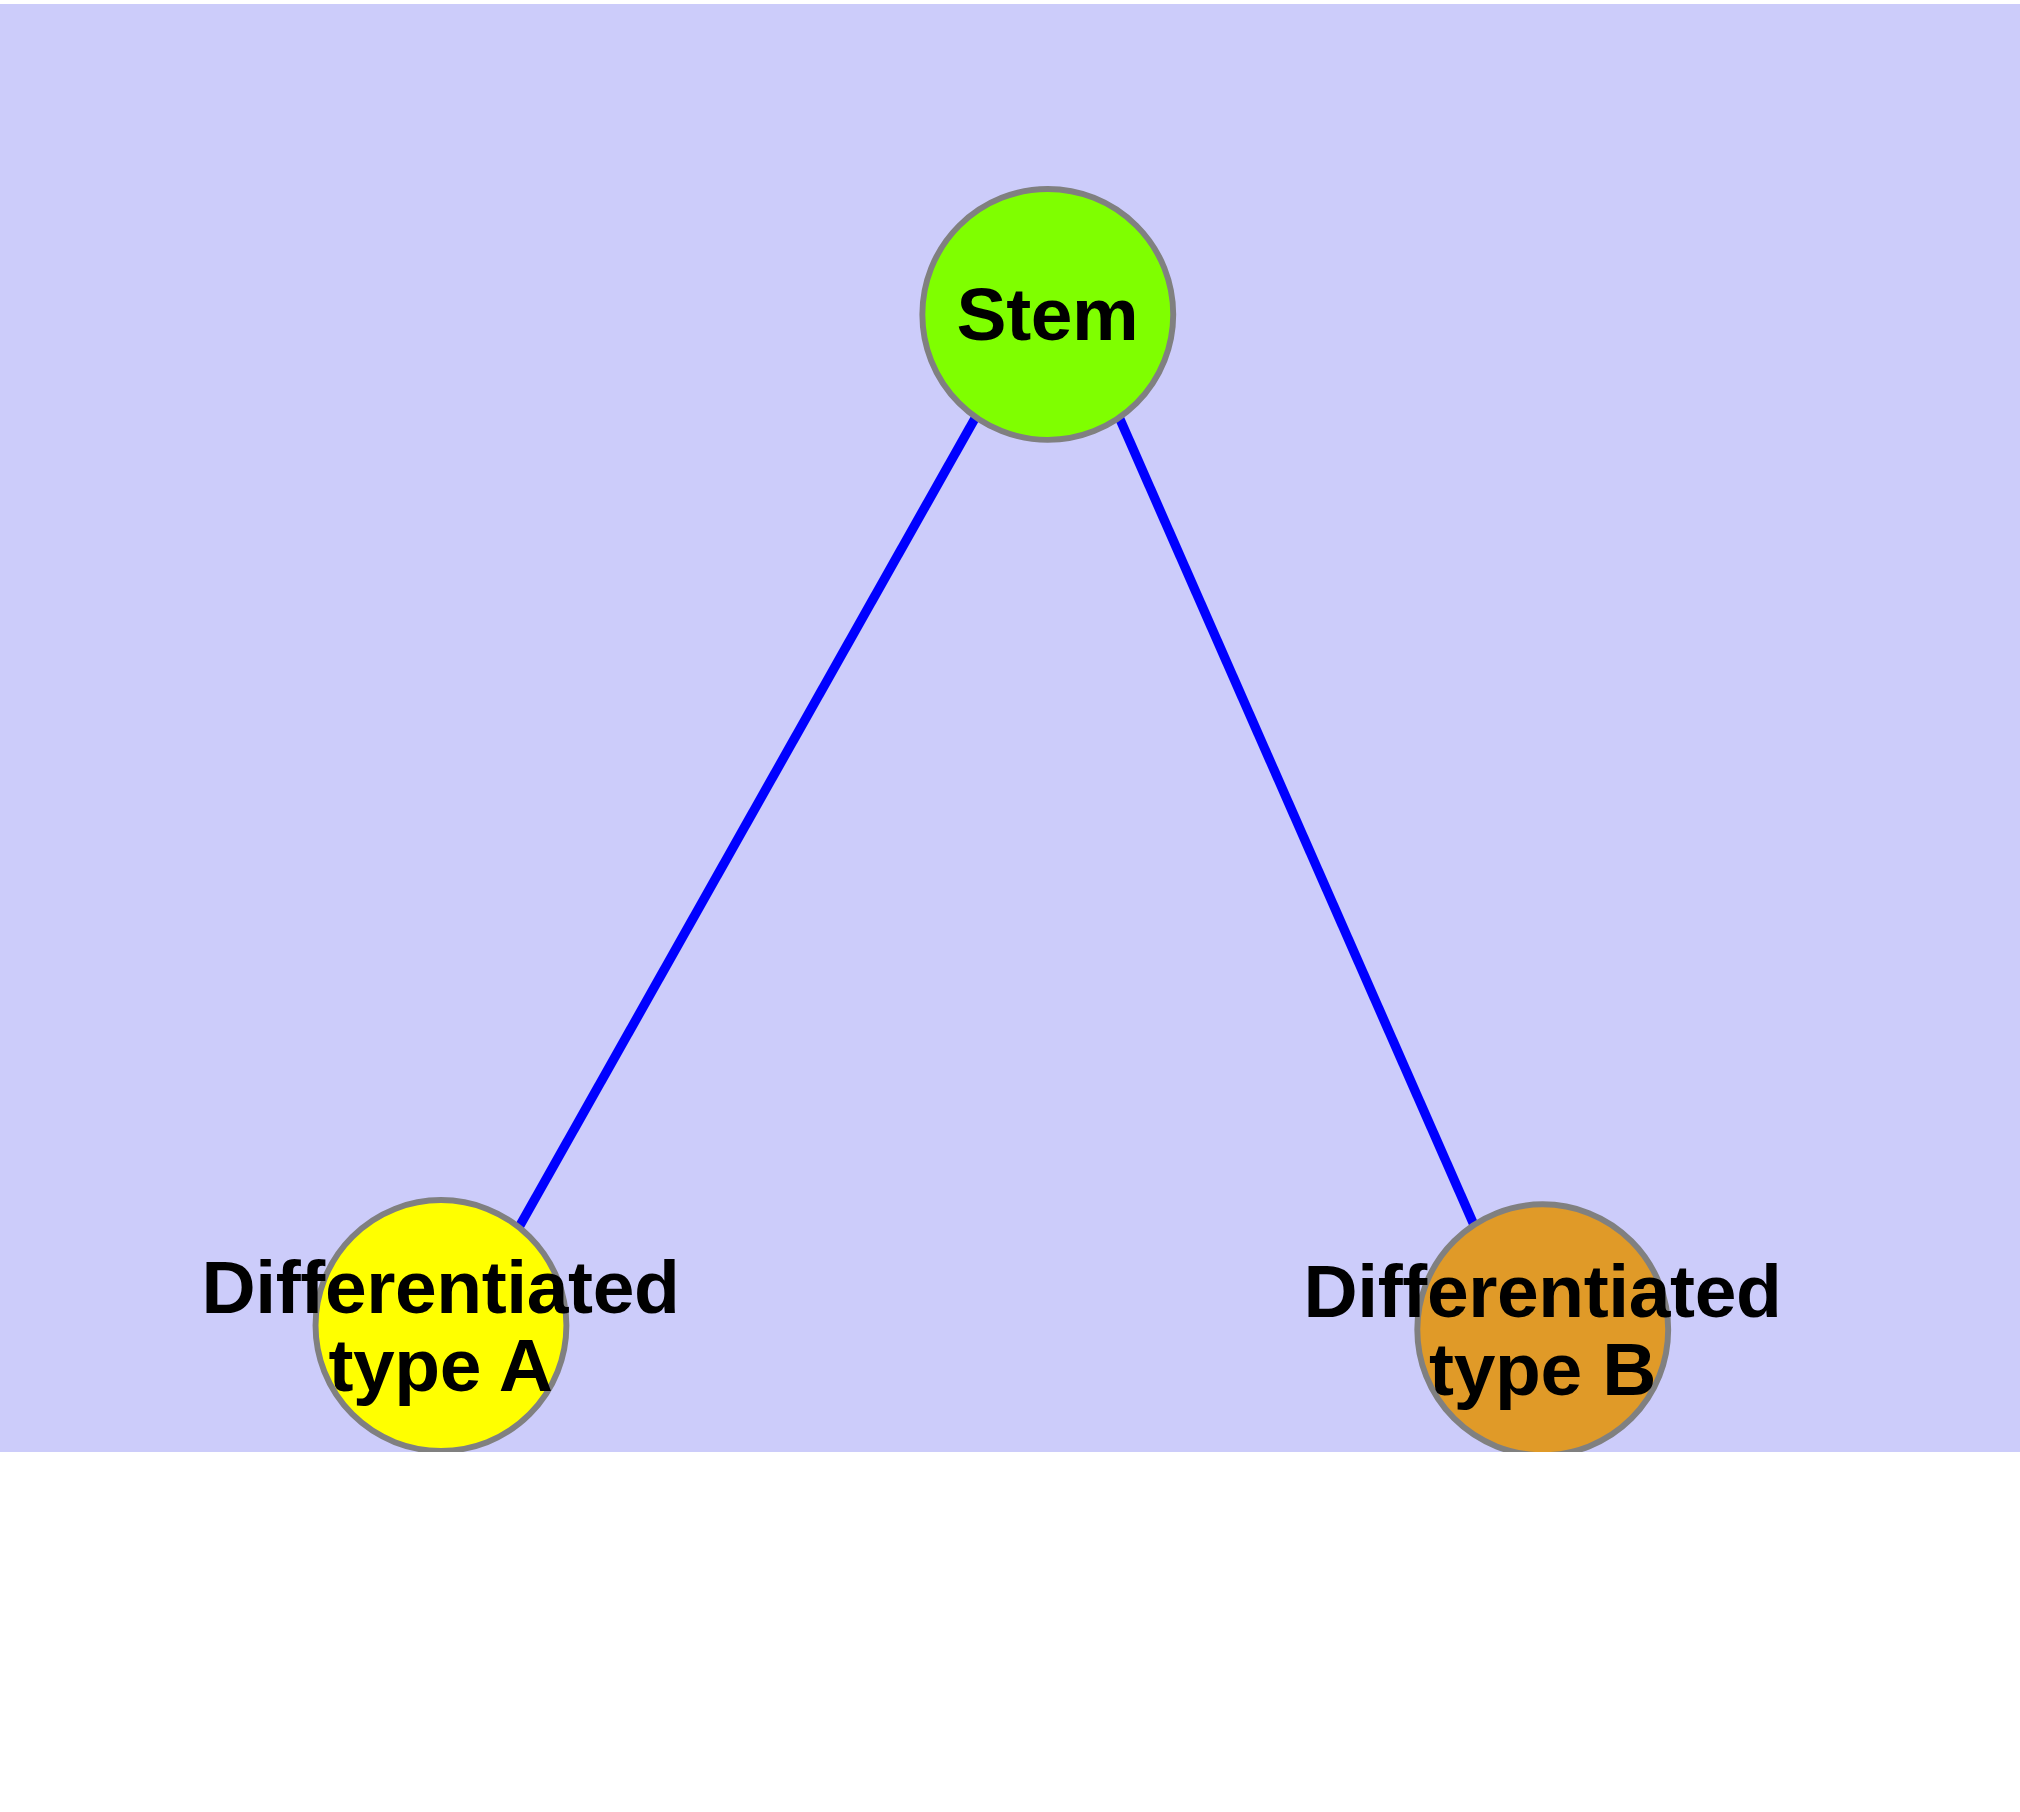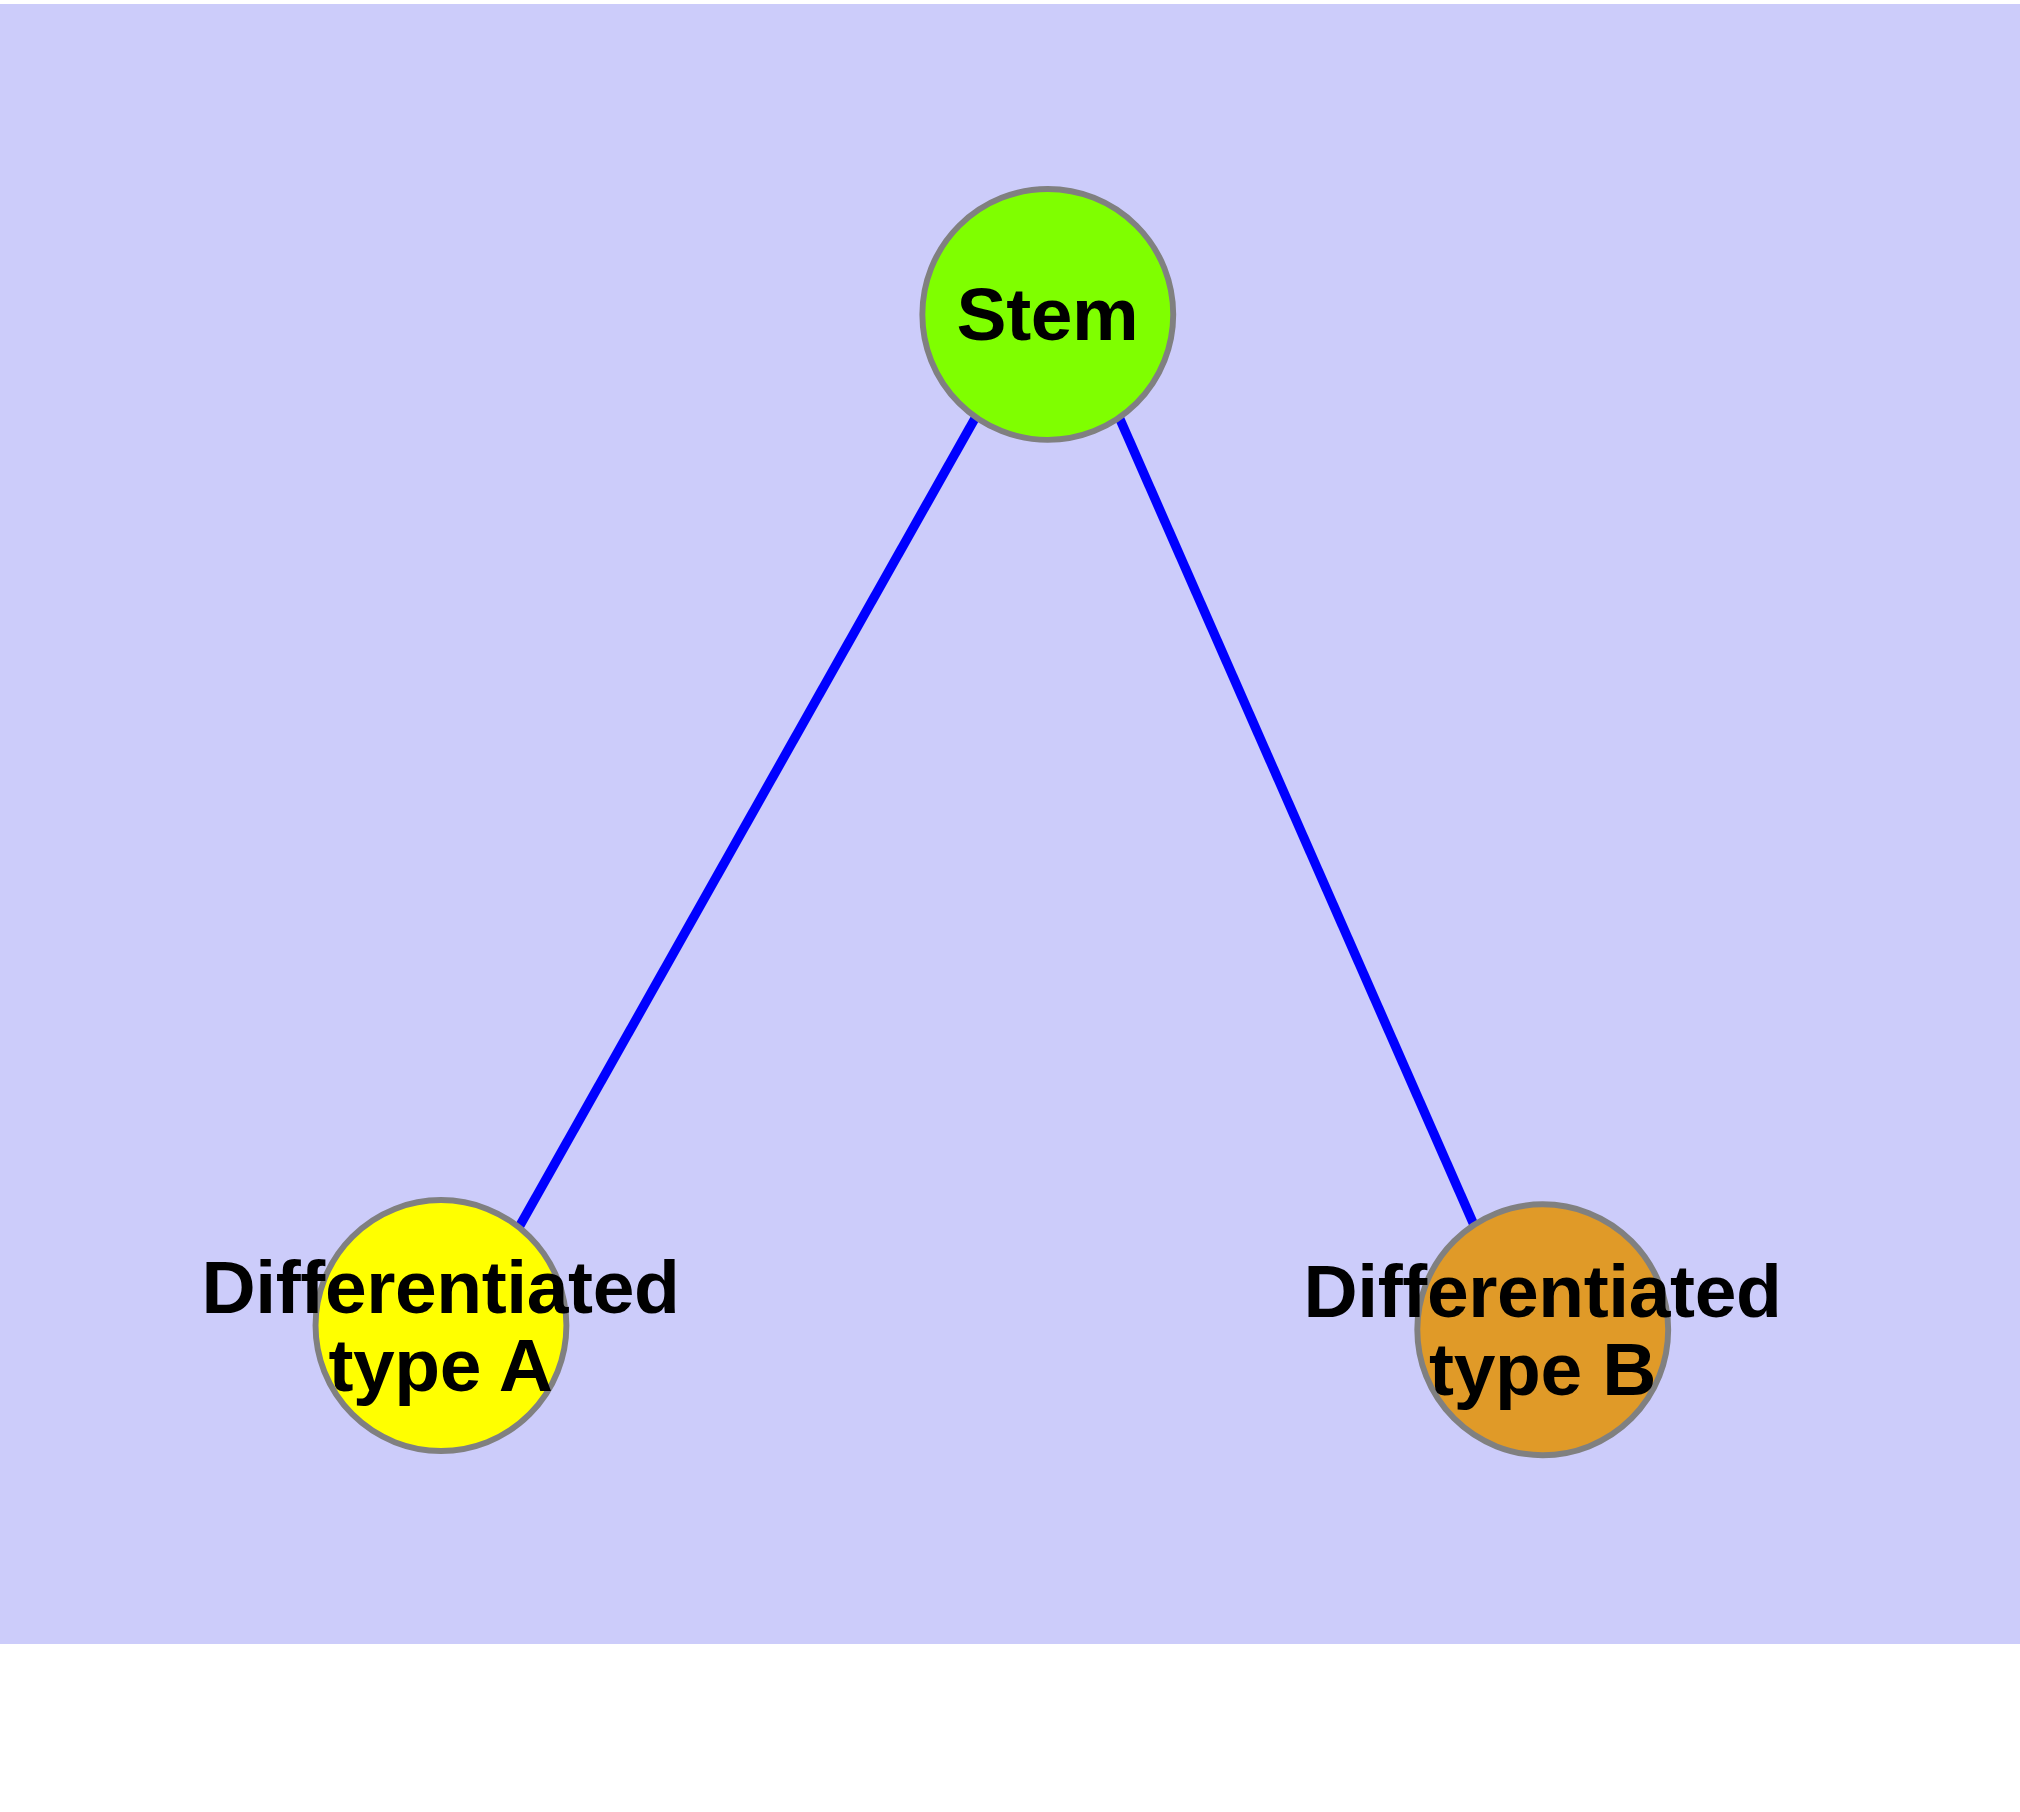--- a/index.html
+++ b/index.html
@@ -6,21 +6,21 @@
     margin: 0;
     padding: 0;
     background: #ffffff;
   }
   body {
     font-family: "Liberation Sans", sans-serif;
   }
   #canvas {
     position: relative;
     width: 2021px;
-    height: 1644px;
+    height: 1452px;
     overflow: hidden;
     background: #ffffff;
   }
   #plot-bg {
     position: absolute;
     left: 0;
     top: 4.2px;
     width: 2021px;
     height: 1808px;
     background: #ccccfa;

